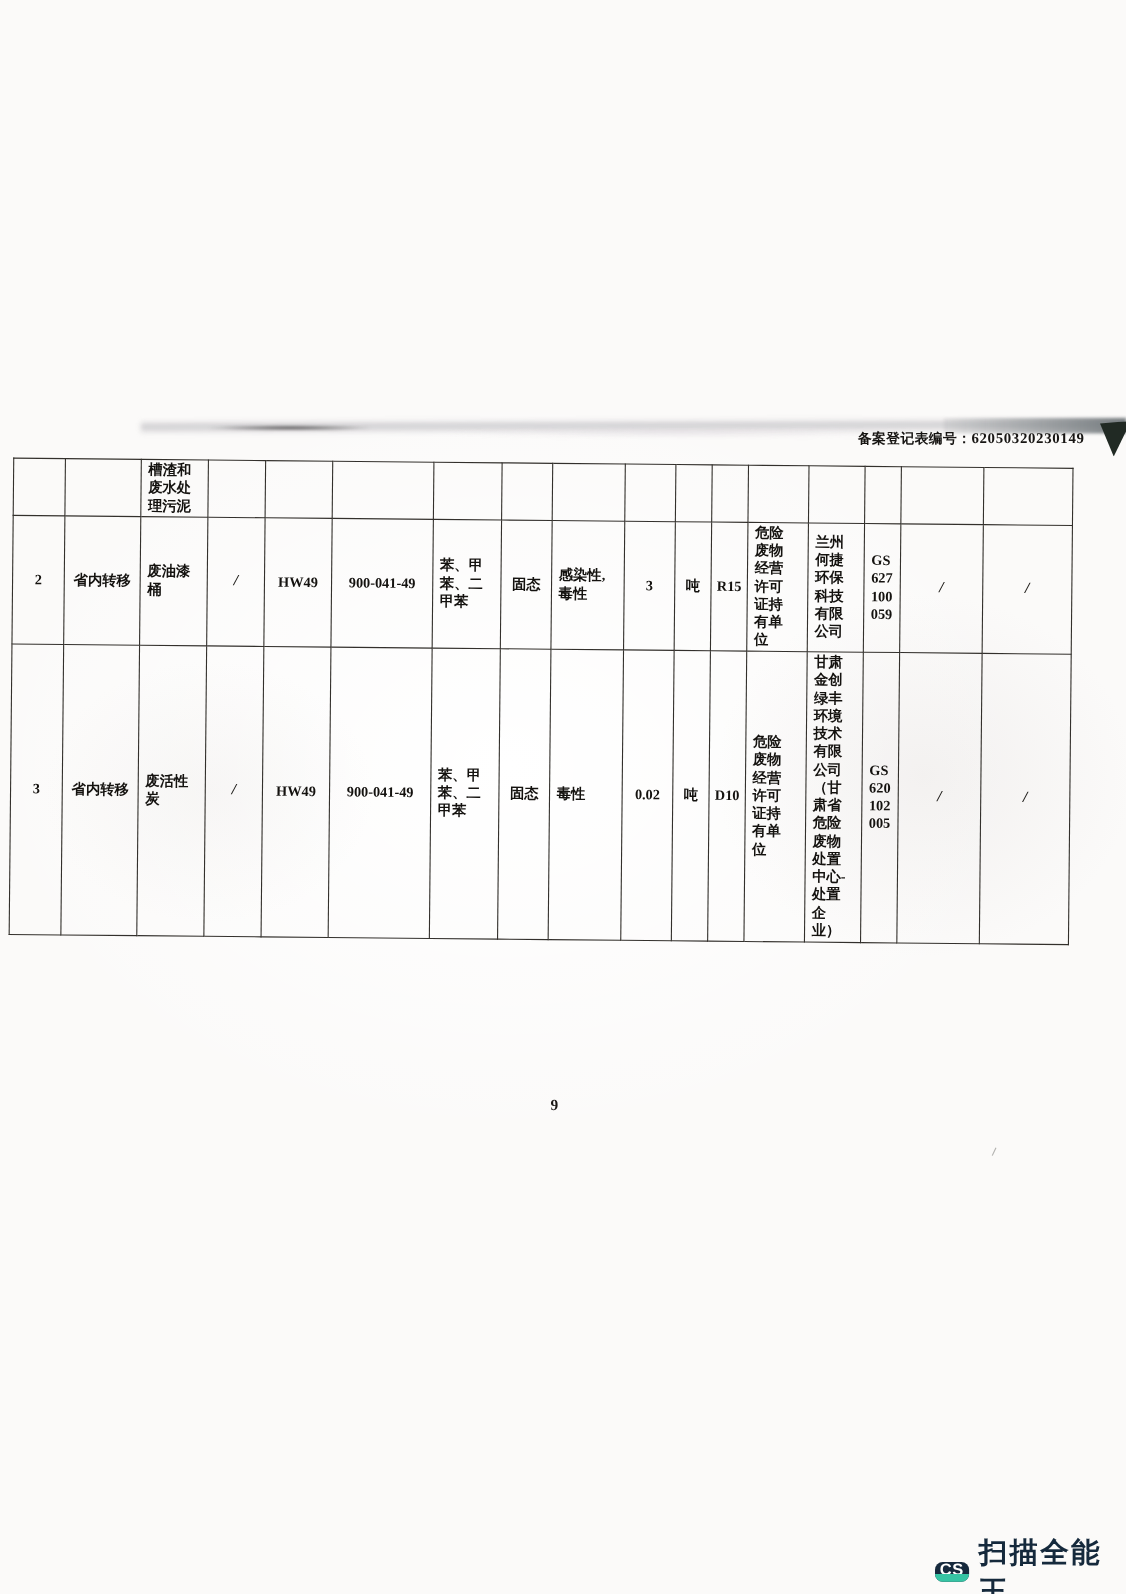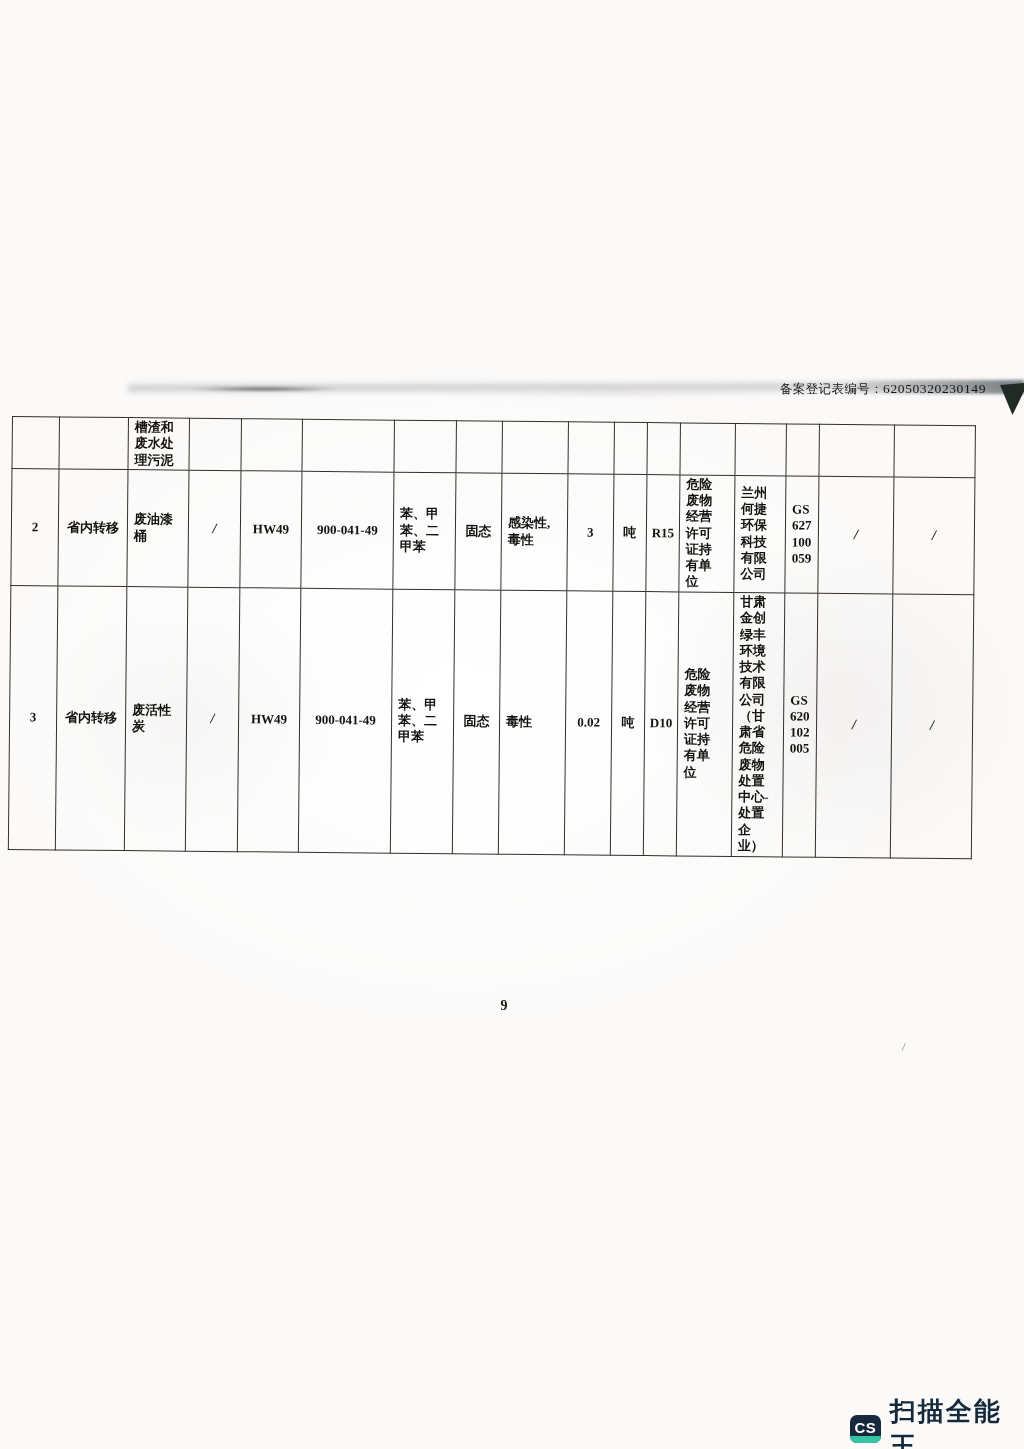--- a/index.html
+++ b/index.html
@@ -22,42 +22,42 @@
         filter:blur(1.5px);}
   .band-mid{position:absolute;left:400px;top:389px;width:440px;height:9px;border-radius:50%;
         background:radial-gradient(closest-side,rgba(203,193,203,0.30),rgba(203,193,203,0));
         filter:blur(2px);}
   .band-right{position:absolute;left:858px;top:380px;width:166px;height:14px;
         background:linear-gradient(to right,rgba(125,130,132,0.12),rgba(92,100,104,0.8));
         filter:blur(1.5px);}
   .corner-triangle{position:absolute;left:1000px;top:383px;width:24px;height:32px;
         background:#212a24;clip-path:polygon(0 6%,100% 0,100% 26%,52% 100%);}
   
-  .reg-line{position:absolute;top:381px;right:38px;font-size:12.5px;font-weight:400;
+  .reg-line{position:absolute;top:391px;right:38px;font-size:12.5px;font-weight:700;
         color:#171513;letter-spacing:0.4px;white-space:nowrap;margin-left:40px;}
   .reg-line .num{font-family:"Liberation Serif",serif;font-size:13.5px;letter-spacing:0.6px;}
   
   .table-wrap{position:absolute;left:12px;top:416px;width:963px;
         transform:rotate(0.55deg);transform-origin:0 0;}
   table{border-collapse:collapse;table-layout:fixed;width:963px;}
   td{border:1.6px solid #33302c;color:#14120f;
      font-family:"Liberation Serif","DejaVu Sans",sans-serif;font-weight:700;
      font-size:13px;line-height:1.25;text-align:center;vertical-align:middle;
      white-space:pre-line;padding:1px 2px;overflow:hidden;}
   tr.r1{height:50px;} tr.r2{height:116px;} tr.r3{height:264px;}
   td.ta-l{text-align:left;padding-left:6px;}
   td.slash{font-style:italic;font-size:14px;}
   
   .page-number{position:absolute;left:492px;top:998px;width:24px;text-align:center;
         font-family:"Liberation Serif",serif;font-weight:700;font-size:14px;color:#1a1714;}
   .speck{position:absolute;left:903px;top:1044px;width:5px;height:8px;
         border-left:1.5px solid rgba(115,115,112,0.55);transform:rotate(25deg);}
   
   .watermark{position:absolute;left:850px;top:1394px;display:flex;align-items:center;gap:9px;}
-  .wm-badge{position:relative;width:32px;height:28px;border-radius:7px;background:#16293d;
+  .wm-badge{position:relative;width:32px;height:18px;border-radius:7px;background:#16293d;
         display:flex;align-items:center;justify-content:center;text-align:center;}
   .wm-badge .badge-text{color:#ffffff;font-weight:700;font-size:15px;letter-spacing:0.5px;
         margin-bottom:4px;font-family:"Liberation Sans",sans-serif;}
   .wm-badge .badge-teal{position:absolute;left:0;bottom:0;width:100%;height:7px;
         background:#36c4a4;border-radius:0 0 7px 7px;}
   .wm-name{font-size:26px;font-weight:700;color:#15293c;letter-spacing:2px;
         font-family:"DejaVu Sans",sans-serif;}
 </style>
 </head>
 <body>

